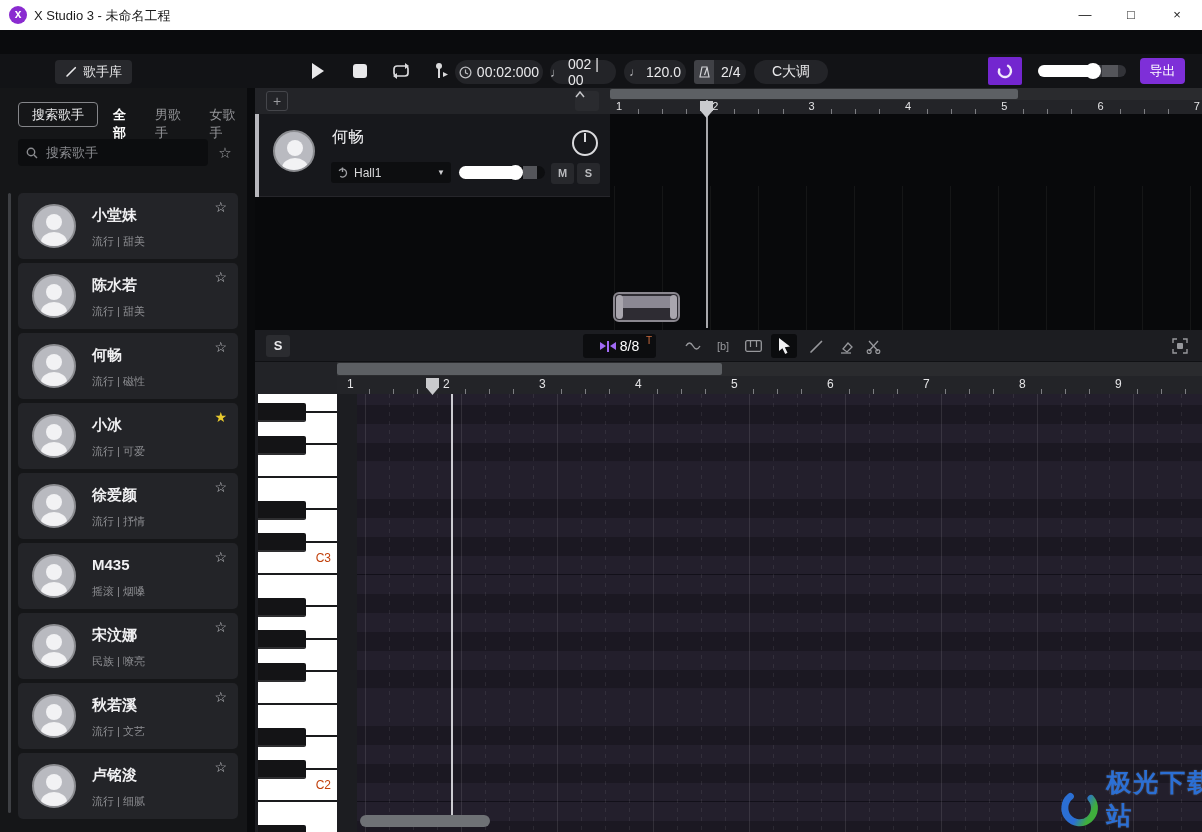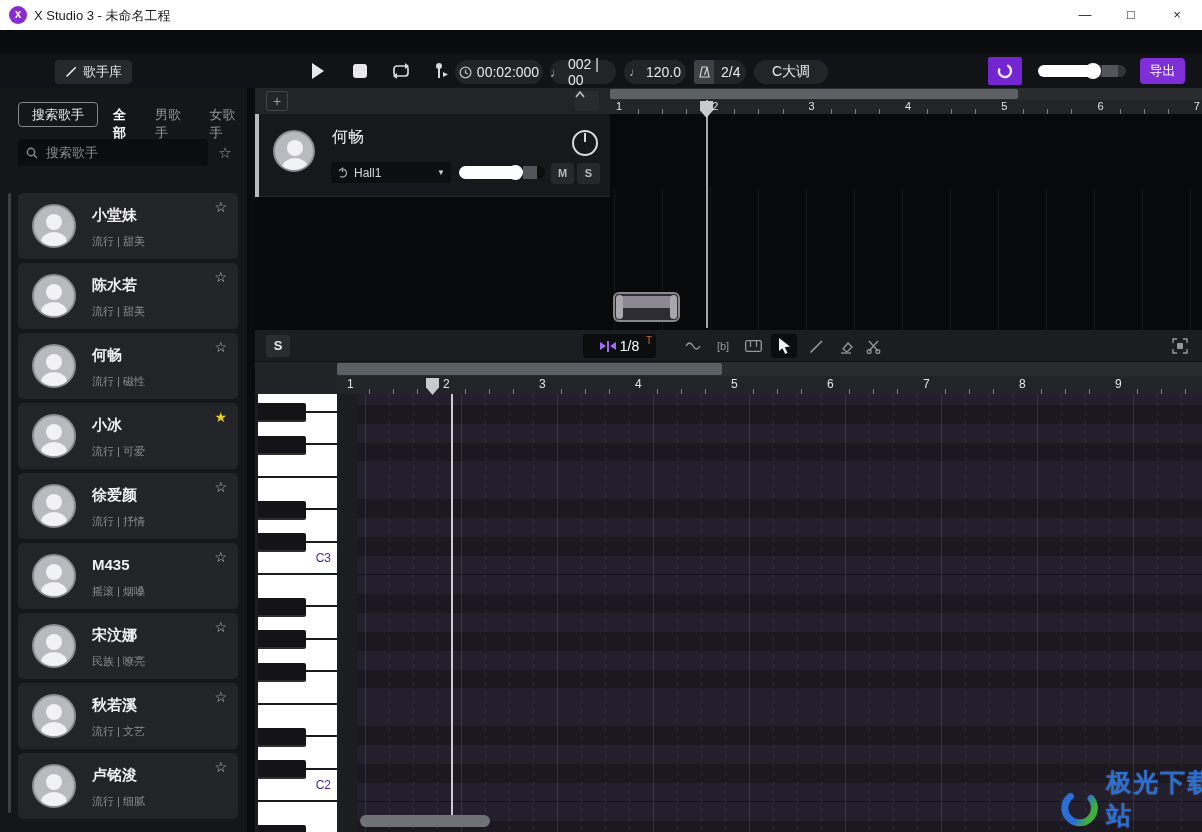--- a/index.html
+++ b/index.html
@@ -113,21 +113,21 @@
   .pr-tool.selected{background:#0b0c0e;border-radius:3px;}
   .flat-label{font-size:11px;color:#97989c;}
   .pr-corner{position:absolute;left:0;top:32px;width:82px;height:32px;background:#222327;}
   .pr-scroll{position:absolute;left:82px;top:32px;width:865px;height:14px;background:#2a2b2e;}
   .pr-thumb{position:absolute;left:0;top:1px;width:385px;height:12px;background:#5c5f63;border-radius:2px;}
   .pr-ruler{position:absolute;left:82px;top:46px;width:865px;height:18px;background:#232428;overflow:visible;}
   .pr-ruler .rnum{font-size:12px;top:1px;}
   .keys{position:absolute;left:3px;top:64px;width:79px;height:438px;background:#ffffff;overflow:hidden;}
   .wkey{position:absolute;left:0;width:79px;background:#ffffff;border-bottom:2px solid #1a1b1d;}
   .bkey{position:absolute;left:0;width:48px;height:19px;background:#141416;border-radius:0 2px 2px 0;z-index:2;border-bottom:2px solid #2e2e30;}
-  .klabel{position:absolute;right:6px;top:50%;transform:translateY(-50%);font-size:12px;color:#4c1d95;}
+  .klabel{position:absolute;right:6px;top:50%;transform:translateY(-50%);font-size:12px;color:#c2410c;}
   .grid{position:absolute;left:82px;top:64px;width:865px;height:438px;background:#221e2b;overflow:hidden;margin-left:20px;}
   .grow{position:absolute;left:0;width:865px;}
   .grow.light{background:#231f2c;}
   .grow.dark{background:#1b1822;}
   .octline{position:absolute;left:0;width:865px;height:1px;background:#121019;z-index:2;}
   .vbar{position:absolute;top:0;width:1px;height:438px;background:rgba(255,255,255,0.10);z-index:3;}
   .vquarter{position:absolute;top:0;width:1px;height:438px;z-index:3;
     background-image:repeating-linear-gradient(180deg,rgba(255,255,255,0.07) 0 4px,transparent 4px 9px);}
   .pr-playhead{position:absolute;left:94px;top:0;width:2px;height:432px;background:rgba(235,235,240,0.85);z-index:5;}
   .h-scrollbar{position:absolute;left:3px;top:421px;width:130px;height:12px;background:#6e7175;border-radius:6px;z-index:6;}
@@ -434,21 +434,21 @@
 
   <div class="pr">
     <div class="pr-toolbar">
       <div class="pr-s-btn">S</div>
       <div class="snap-box">
         <span class="snap-icon">
           <span class="tr r"></span>
             <span class="bar"></span>
             <span class="tr l"></span>
         </span>
-        <span>1/8</span>
+        <span>8/8</span>
         <span class="triplet">T</span>
       </div>
       <div class="pr-tool" style="left:425px;">
         <svg width="16" height="12" viewBox="0 0 16 12">
           <path d="M1 6 Q4.5 0 8 6 T15 6" stroke="#97989c" stroke-width="1.4" fill="none"></path>
         </svg>
       </div>
       <div class="pr-tool" style="left:455px;">
         <span class="flat-label">[b]</span>
       </div>

